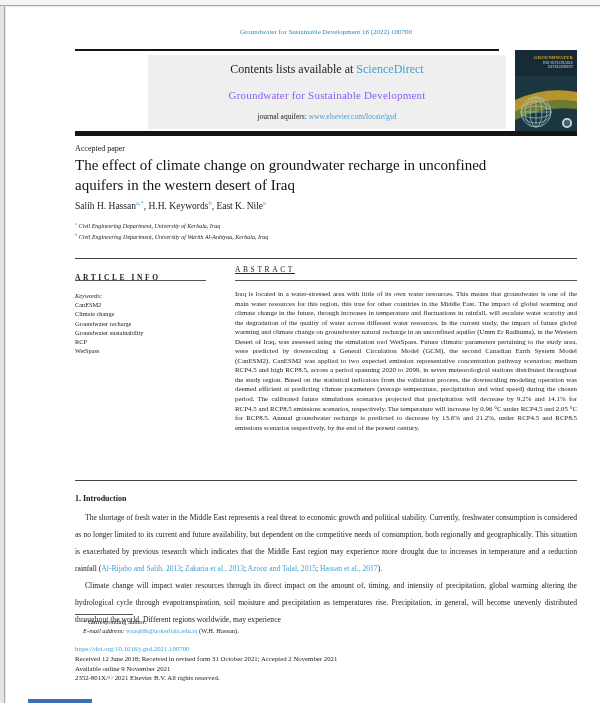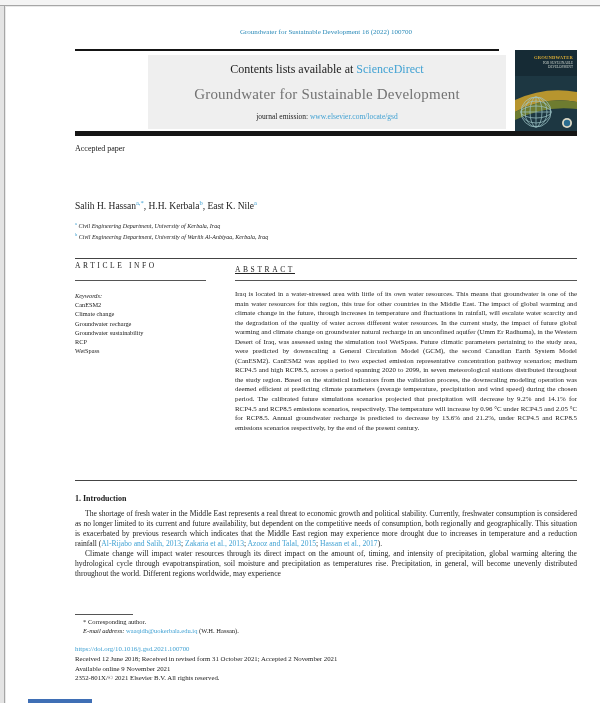--- a/index.html
+++ b/index.html
@@ -9,49 +9,49 @@
   .top-band{position:absolute;left:0;top:0;width:600px;height:6px;background:#f4f4f4;border-bottom:1px solid #a6a6a6;}
   .left-strip{position:absolute;left:0;top:6px;width:5px;height:697px;background:#e4e4e4;border-right:1px solid #a6a6a6;}
   .page{position:absolute;left:6px;top:7px;width:594px;height:696px;background:#ffffff;}
   
   .abs{position:absolute;}
   .citation{left:69px;top:21px;width:502px;text-align:center;font-size:7px;color:#2a8ab8;}
   .rule-thin{left:69px;top:42px;width:424px;height:2px;background:#151515;}
   .masthead-box{left:142px;top:48px;width:358px;height:74px;background:#efefef;
     display:flex;flex-direction:column;align-items:center;justify-content:space-between;padding:7px 4px 8px 4px;}
   .contents-line{font-size:12px;color:#222;}
-  .journal-title{font-size:15px;color:#737373;letter-spacing:.2px;}
+  .journal-title{font-size:11px;color:#8b5cf6;letter-spacing:.2px;}
   .homepage-line{font-size:7.5px;color:#222;}
   a,.link{color:#42a2d3;text-decoration:none;cursor:pointer;}
   .elsevier{left:69px;top:46px;width:66px;height:76px;text-align:center;}
   .elsevier-word{font-size:10.5px;color:#e8720c;letter-spacing:.4px;margin-top:-1px;}
   .cover{left:509px;top:43px;width:62px;height:83px;overflow:hidden;}
   .cover-text{position:absolute;left:0;top:6px;width:62px;text-align:right;padding-right:4px;line-height:4.6px;}
   .cover-t1{font-size:4.6px;color:#d8ab35;font-weight:bold;letter-spacing:.2px;}
   .cover-t2{font-size:3.4px;color:#cfd6cf;}
   .cover-t3{font-size:3.4px;color:#cfd6cf;}
   .rule-thick{left:69px;top:124px;width:502px;height:5px;background:#151515;}
   .research-paper{left:69px;top:137px;font-size:8px;}
   .title{left:69px;top:149px;width:460px;font-size:15px;line-height:19.5px;color:#111;}
   .authors{left:69px;top:192px;font-size:9.5px;}
   .authors sup{font-size:6.5px;color:#42a2d3;}
   .affils{left:69px;top:213px;font-size:6px;line-height:8.5px;font-style:italic;}
   .affils sup{font-size:4.5px;color:#42a2d3;font-style:normal;}
   .rule-1{left:69px;top:251px;width:502px;height:1px;background:#444;}
   .block-heading{font-size:7.5px;letter-spacing:2.6px;color:#222;}
-  .info-heading{left:69px;top:254px;}
+  .info-heading{left:69px;top:266px;font-weight:bold;}
   .abstract-heading{left:229px;top:258px;text-decoration:underline;}
   .info-underline{left:69px;top:273px;width:131px;height:1px;background:#555;}
   .abstract-underline{left:229px;top:273px;width:342px;height:1px;background:#555;}
   .keywords{left:69px;top:284px;width:150px;font-size:6.3px;line-height:9.2px;}
   .kw-label{font-style:italic;}
   .abstract-text{left:229px;top:282px;width:342px;font-size:6.9px;line-height:9.55px;text-align:justify;color:#1c1c1c;}
   .rule-2{left:69px;top:473px;width:502px;height:1px;background:#444;}
   .intro-heading{left:69px;top:487px;font-size:8px;font-weight:bold;}
-  .intro-body{left:69px;top:502px;width:502px;font-size:7.6px;line-height:10px;text-align:justify;color:#1c1c1c;}
+  .intro-body{left:69px;top:502px;width:502px;font-size:7.6px;line-height:17px;text-align:justify;color:#1c1c1c;}
   .intro-body p{margin:0;text-indent:10px;}
   .fn-rule{left:69px;top:607px;width:58px;height:1px;background:#555;}
   .fn1{left:77px;top:611px;font-size:6.5px;}
   .fn2{left:77px;top:620px;font-size:6.5px;}
   .fn2 .em{font-style:italic;}
   .doi{left:69px;top:638px;font-size:6.8px;}
   .received{left:69px;top:648px;font-size:6.8px;}
   .available{left:69px;top:658px;font-size:6.8px;}
   .issn{left:69px;top:667px;font-size:6.8px;}
   .next-page-sliver{left:22px;top:692px;width:64px;height:4px;background:#3f6fb5;}
@@ -66,21 +66,21 @@
   <div class="page">
 
     <div class="abs citation">Groundwater for Sustainable Development 16 (2022) 100700</div>
 
     <div class="abs rule-thin"></div>
 
 
     <div class="abs masthead-box">
       <div class="contents-line"><span>Contents lists available at </span><a>ScienceDirect</a></div>
       <div class="journal-title">Groundwater for Sustainable Development</div>
-      <div class="homepage-line"><span>journal emission: </span><a>www.elsevier.com/locate/gsd</a></div>
+      <div class="homepage-line"><span>journal aquifers: </span><a>www.elsevier.com/locate/gsd</a></div>
     </div>
 
     <div class="abs cover">
       <svg width="62" height="83" viewBox="0 0 62 83">
         <rect width="62" height="83" fill="#1d3742"></rect>
         <rect width="62" height="26" fill="#162b35"></rect>
         <path d="M0,50 Q30,36 62,42 L62,52 Q30,46 0,62 Z" fill="#b7952e"></path>
         <path d="M0,62 Q30,46 62,52 L62,59 Q30,55 0,70 Z" fill="#6e7c30"></path>
         <g stroke="#9fc6c9" stroke-width=".8" fill="none" opacity=".9">
           <circle cx="21" cy="62" r="15"></circle>
@@ -98,23 +98,24 @@
         <div class="cover-t1">GROUNDWATER</div>
         <div class="cover-t2">FOR SUSTAINABLE</div>
         <div class="cover-t3">DEVELOPMENT</div>
       </div>
     </div>
 
     <div class="abs rule-thick"></div>
 
     <div class="abs research-paper">Accepted paper</div>
 
+    <h1 class="abs title" style="margin:0;font-weight:normal;">The effect of climate change on groundwater recharge in unconfined aquifers in the western desert of Iraq</h1>
 
     <div class="abs authors">
-      <span><span>Salih H. Hassan</span><sup>a,*</sup></span><span><span>, H.H. Kerbala</span><sup>b</sup></span><span><span>, East K. Nile</span><sup>a</sup></span>
+      <span><span>Salih H. Hassan</span><sup>a,*</sup></span><span><span>, H.H. Keywords</span><sup>b</sup></span><span><span>, East K. Nile</span><sup>a</sup></span>
     </div>
 
     <div class="abs affils">
       <div><sup>a</sup><span> Civil Engineering Department, University of Kerbala, Iraq</span></div>
       <div><sup>b</sup><span> Civil Engineering Department, University of Warith Al-Anbiyaa, Kerbala, Iraq</span></div>
     </div>
 
     <div class="abs rule-1"></div>
 
     <div class="abs block-heading info-heading">ARTICLE INFO</div>

